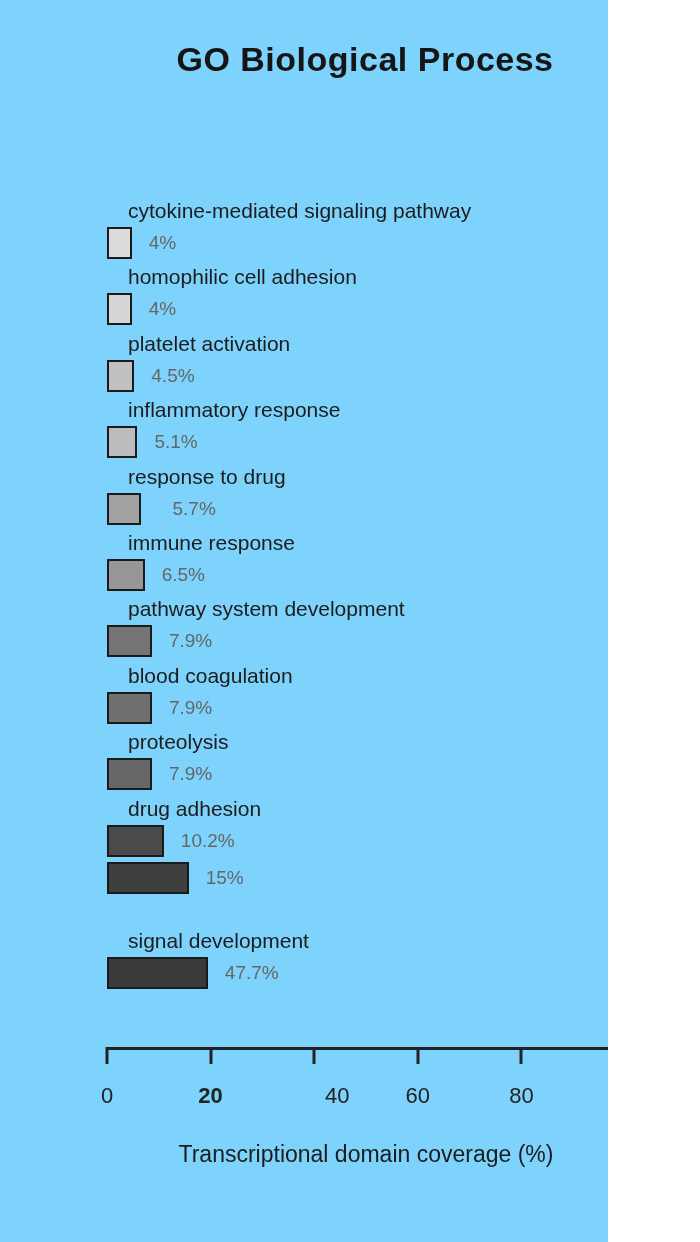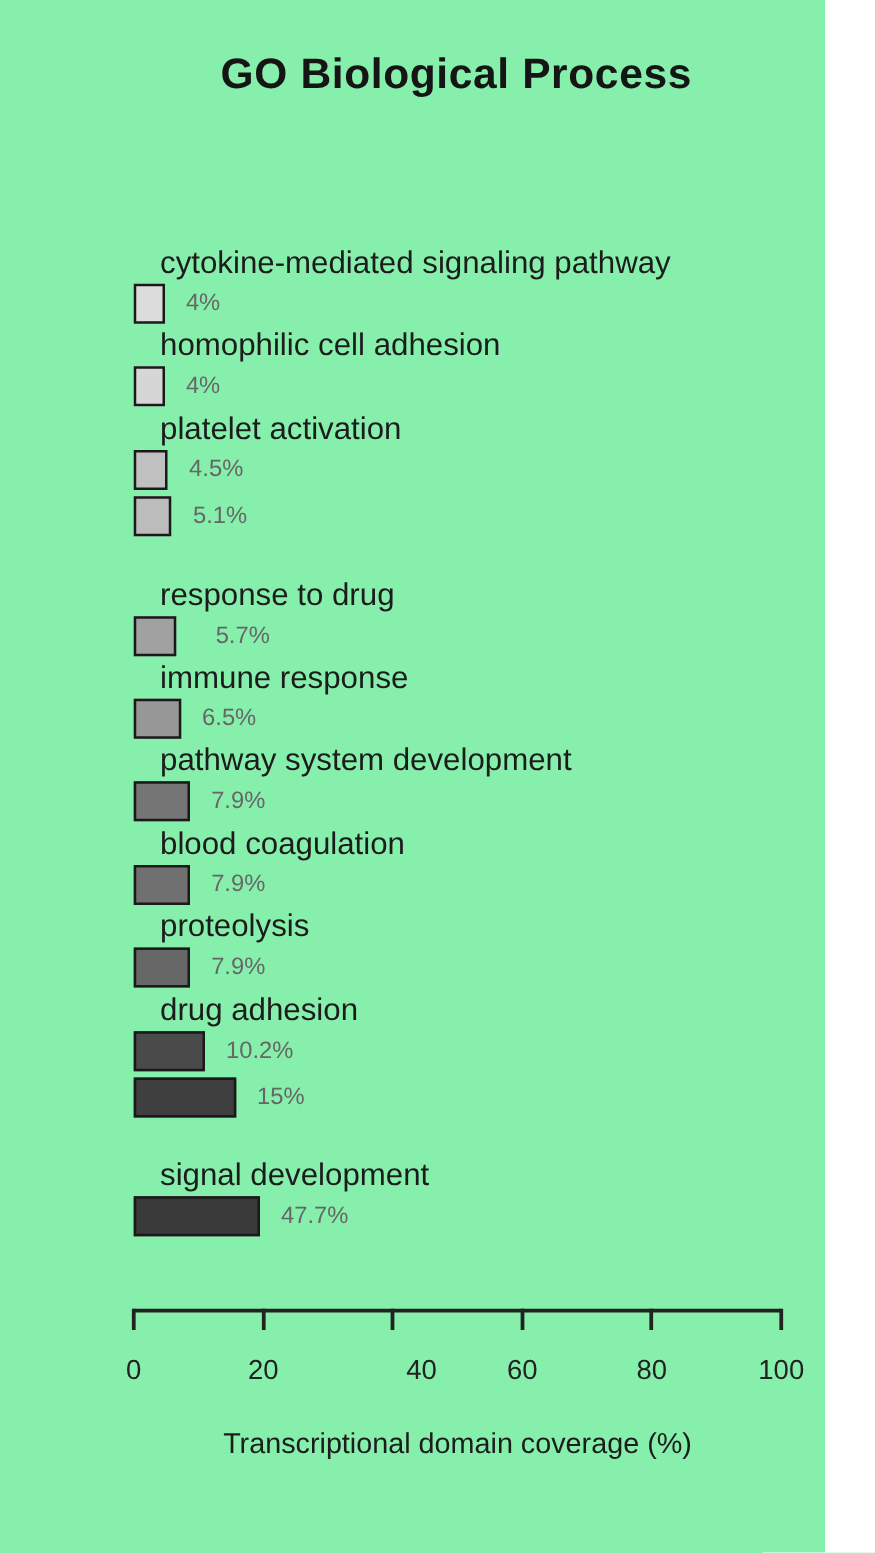--- a/index.html
+++ b/index.html
@@ -3,23 +3,23 @@
 <meta charset="utf-8">
 <style>
   html, body {
     margin: 0;
     padding: 0;
     background: #ffffff;
     font-family: "Liberation Sans", sans-serif;
   }
   .figure {
     position: relative;
-    width: 660px;
+    width: 608px;
     height: 1242px;
-    background: #86efac;
+    background: #7dd3fc;
     overflow: hidden;
   }
   .chart-title {
     position: absolute;
     top: 40px;
     left: 30px;
     width: 670px;
     margin: 0;
     text-align: center;
     font-size: 34px;
@@ -33,21 +33,21 @@
     left: 0;
     width: 700px;
   }
   .row {
     height: 66.4px;
     display: flex;
     flex-direction: column;
   }
   .cat-label {
     margin-left: 128px;
-    font-size: 25px;
+    font-size: 21px;
     line-height: 29px;
     color: #1c1c1c;
     white-space: nowrap;
   }
   .bar-line {
     display: flex;
     align-items: center;
     margin-left: 107px;
     margin-top: 1px;
     height: 34px;
@@ -118,20 +118,21 @@
         </div>
       </div>
       <div class="row">
         <div class="cat-label">platelet activation</div>
         <div class="bar-line">
           <div class="bar" style="width: 23.31px; background: rgb(192, 192, 192); border-color: rgb(26, 26, 26);"></div>
           <span class="pct" style="color: rgb(102, 102, 102);">4.5%</span>
         </div>
       </div>
       <div class="row">
+        <div class="cat-label">inflammatory response</div>
         <div class="bar-line">
           <div class="bar" style="width: 26.418px; background: rgb(188, 188, 188); border-color: rgb(26, 26, 26);"></div>
           <span class="pct" style="color: rgb(102, 102, 102);">5.1%</span>
         </div>
       </div>
       <div class="row">
         <div class="cat-label">response to drug</div>
         <div class="bar-line">
           <div class="bar" style="width: 29.526px; background: rgb(161, 161, 161); border-color: rgb(26, 26, 26);"></div>
           <span class="pct" style="color: rgb(102, 102, 102); margin-left: 32px;">5.7%</span>
@@ -184,21 +185,21 @@
           <div class="bar" style="width: 96.866px; background: rgb(58, 58, 58); border-color: rgb(26, 26, 26);"></div>
           <span class="pct" style="color: rgb(102, 102, 102);">47.7%</span>
         </div>
       </div>
     </div>
 
   <div class="x-axis">
       <div class="tick" style="left: 0px;"></div>
       <div class="tick-label" style="left: 0px;">0</div>
       <div class="tick" style="left: 103.6px;"></div>
-      <div class="tick-label" style="left: 103.6px;">20</div>
+      <div class="tick-label" style="left: 103.6px; font-weight: bold;">20</div>
       <div class="tick" style="left: 207.2px;"></div>
       <div class="tick-label" style="left: 207.2px; margin-left: 23px;">40</div>
       <div class="tick" style="left: 310.8px;"></div>
       <div class="tick-label" style="left: 310.8px;">60</div>
       <div class="tick" style="left: 414.4px;"></div>
       <div class="tick-label" style="left: 414.4px;">80</div>
       <div class="tick" style="left: 518px;"></div>
       <div class="tick-label" style="left: 518px; text-align: right;">100</div>
     </div>
 

